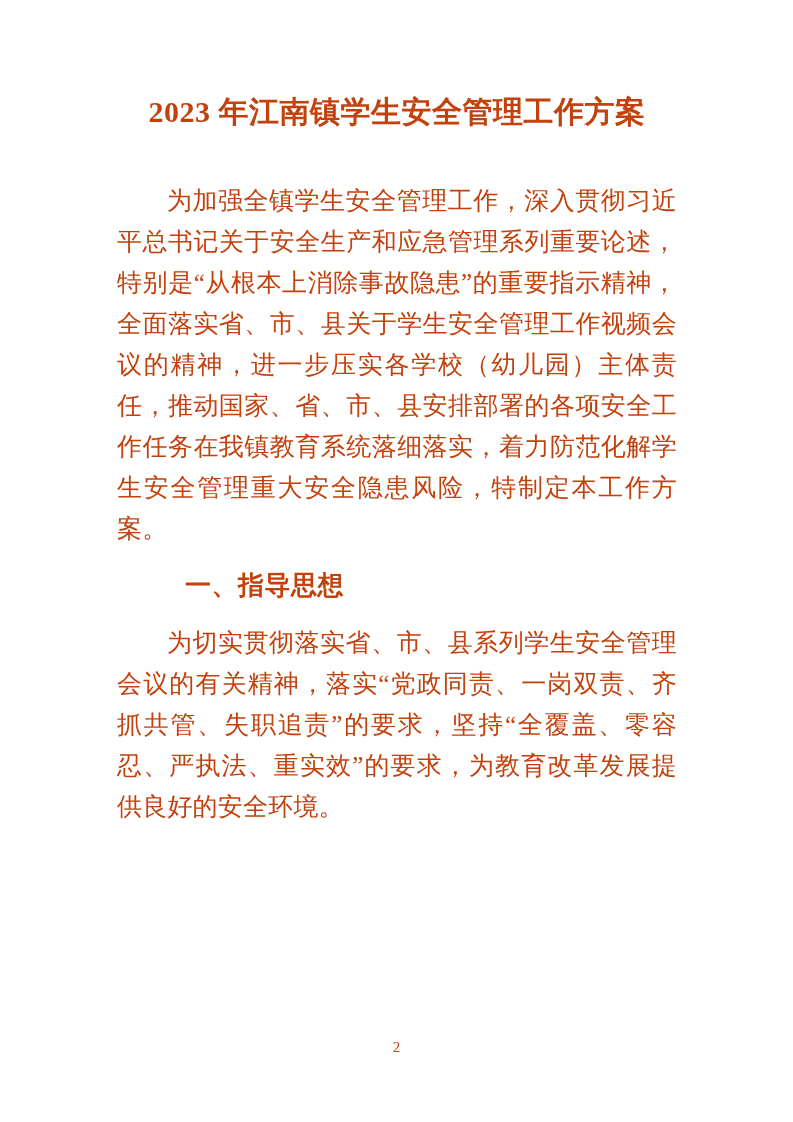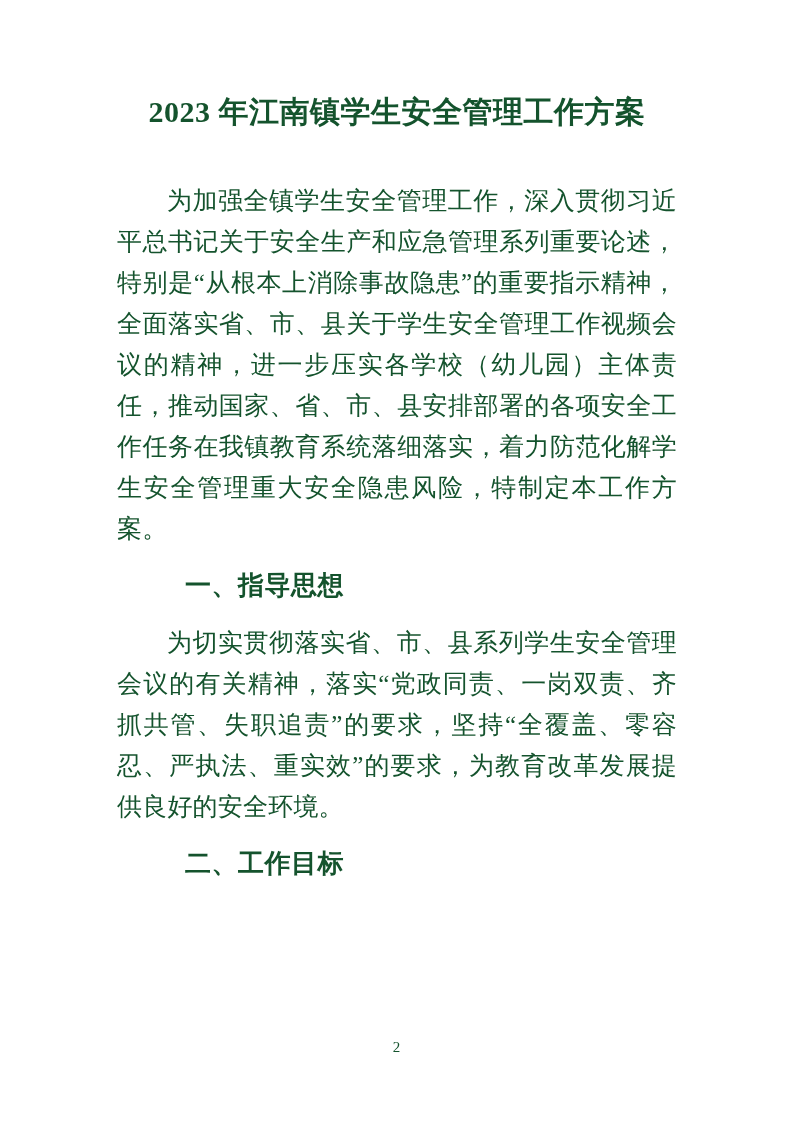--- a/index.html
+++ b/index.html
@@ -5,21 +5,21 @@
   html, body {
     margin: 0;
     padding: 0;
     background: #ffffff;
   }
   .page {
     position: relative;
     width: 793px;
     height: 1122px;
     background: #ffffff;
-    color: #14532d;
+    color: #c2410c;
     overflow: hidden;
   }
   .content {
     position: absolute;
     left: 117px;
     top: 90px;
     width: 560px;
   }
   .doc-title {
     margin: 0 0 46px 0;
@@ -66,18 +66,17 @@
 <div class="page">
   <div class="content">
     <h1 class="doc-title">2023 年江南镇学生安全管理工作方案</h1>
 
     <p class="para">为加强全镇学生安全管理工作，深入贯彻习近平总书记关于安全生产和应急管理系列重要论述，特别是“从根本上消除事故隐患”的重要指示精神，全面落实省、市、县关于学生安全管理工作视频会议的精神，进一步压实各学校（幼儿园）主体责任，推动国家、省、市、县安排部署的各项安全工作任务在我镇教育系统落细落实，着力防范化解学生安全管理重大安全隐患风险，特制定本工作方案。</p>
 
     <h2 class="heading">一、指导思想</h2>
 
     <p class="para">为切实贯彻落实省、市、县系列学生安全管理会议的有关精神，落实“党政同责、一岗双责、齐抓共管、失职追责”的要求，坚持“全覆盖、零容忍、严执法、重实效”的要求，为教育改革发展提供良好的安全环境。</p>
 
-    <h2 class="heading">二、工作目标</h2>
 
   </div>
 
   <div class="page-number">2</div>
 </div>
 
 </body></html>

